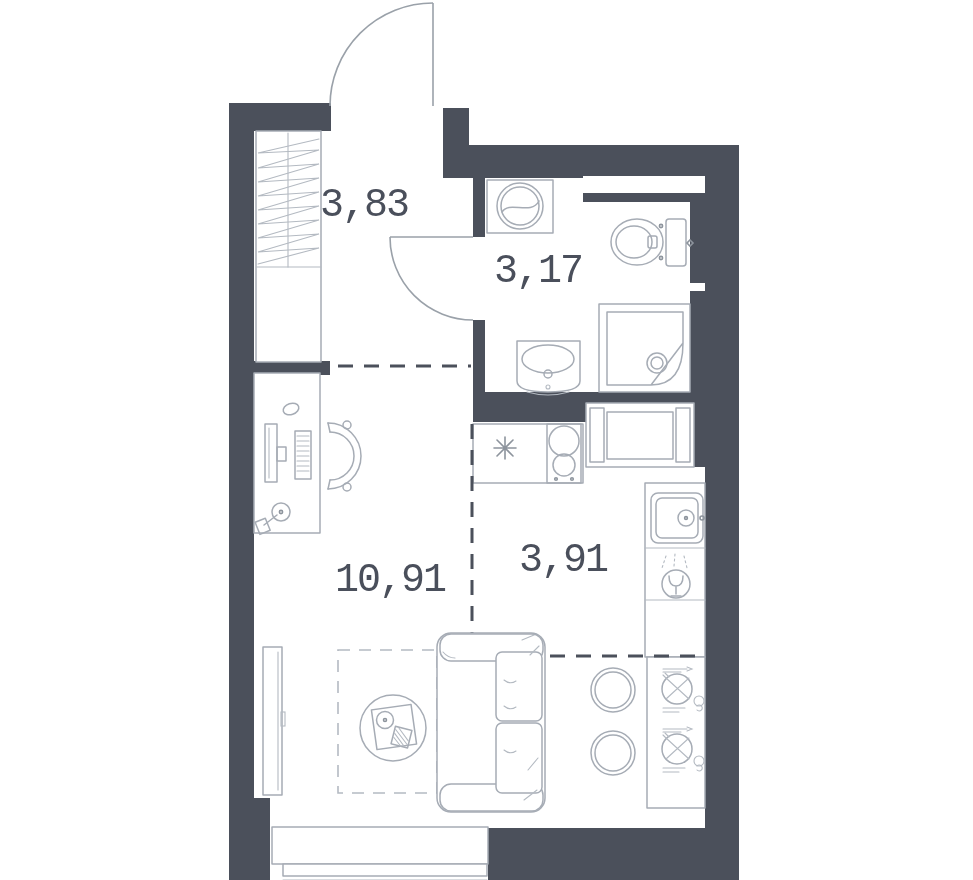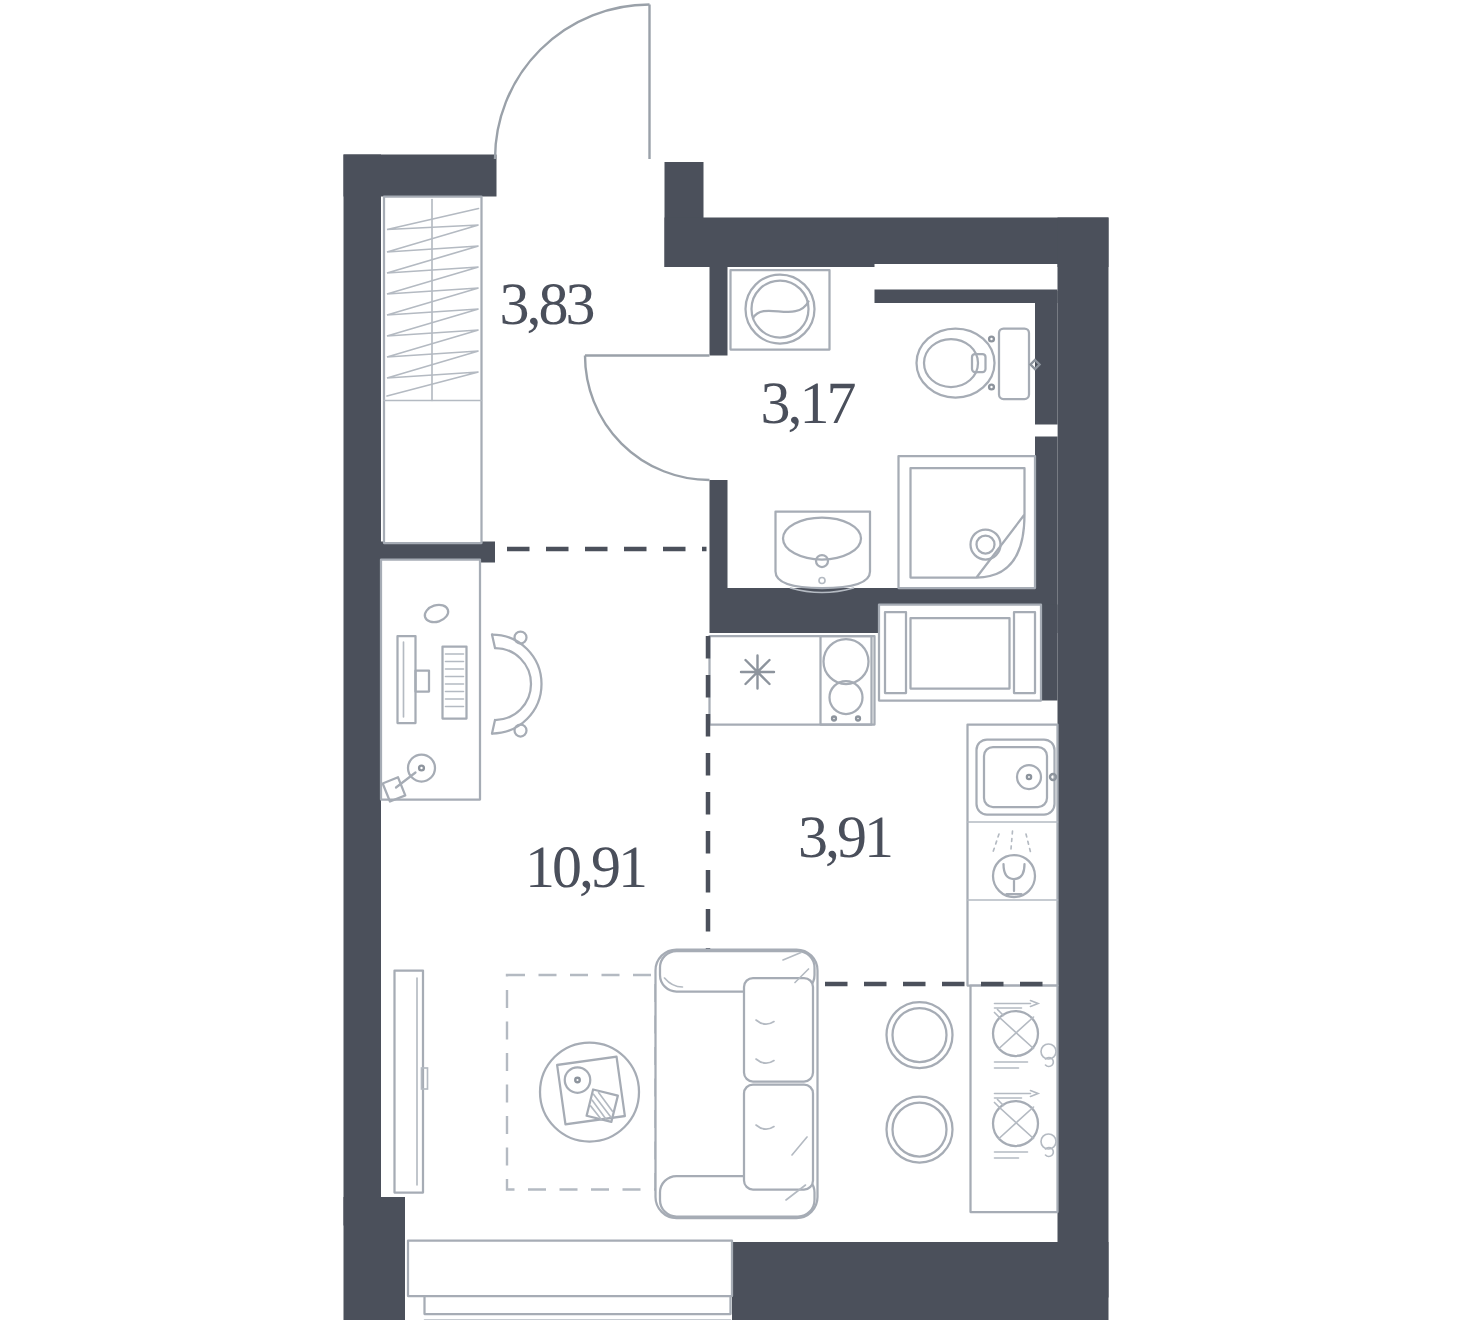--- a/index.html
+++ b/index.html
@@ -1,17 +1,17 @@
 <!DOCTYPE html>
 <html><head>
 <meta charset="utf-8">
 <style>
   html,body{margin:0;padding:0;background:#ffffff;}
   .stage{position:relative;width:868px;height:880px;background:#ffffff;overflow:hidden;
-         font-family:Liberation Serif, serif;}
+         font-family:Liberation Mono, monospace;}
   svg{position:absolute;left:0;top:0;}
   .wall{fill:#4b505b;stroke:none;}
   .hole{fill:#ffffff;stroke:none;}
   .fx{fill:none;stroke:#a6acb5;stroke-width:1.5;stroke-linecap:round;stroke-linejoin:round;}
   .fxw{fill:#ffffff;stroke:#a6acb5;stroke-width:1.5;stroke-linejoin:round;}
   .fxthin{fill:none;stroke:#b4bac2;stroke-width:1.1;stroke-linecap:round;}
   .fxdark{fill:none;stroke:#8d949d;stroke-width:1.6;stroke-linecap:round;}
   .zonedash{fill:none;stroke:#4b505b;stroke-width:3;stroke-dasharray:15 11;}
   .rugdash{fill:none;stroke:#b4bac2;stroke-width:1.6;stroke-dasharray:12 9;}
   .doorline{fill:none;stroke:#9aa1a9;stroke-width:1.6;}

